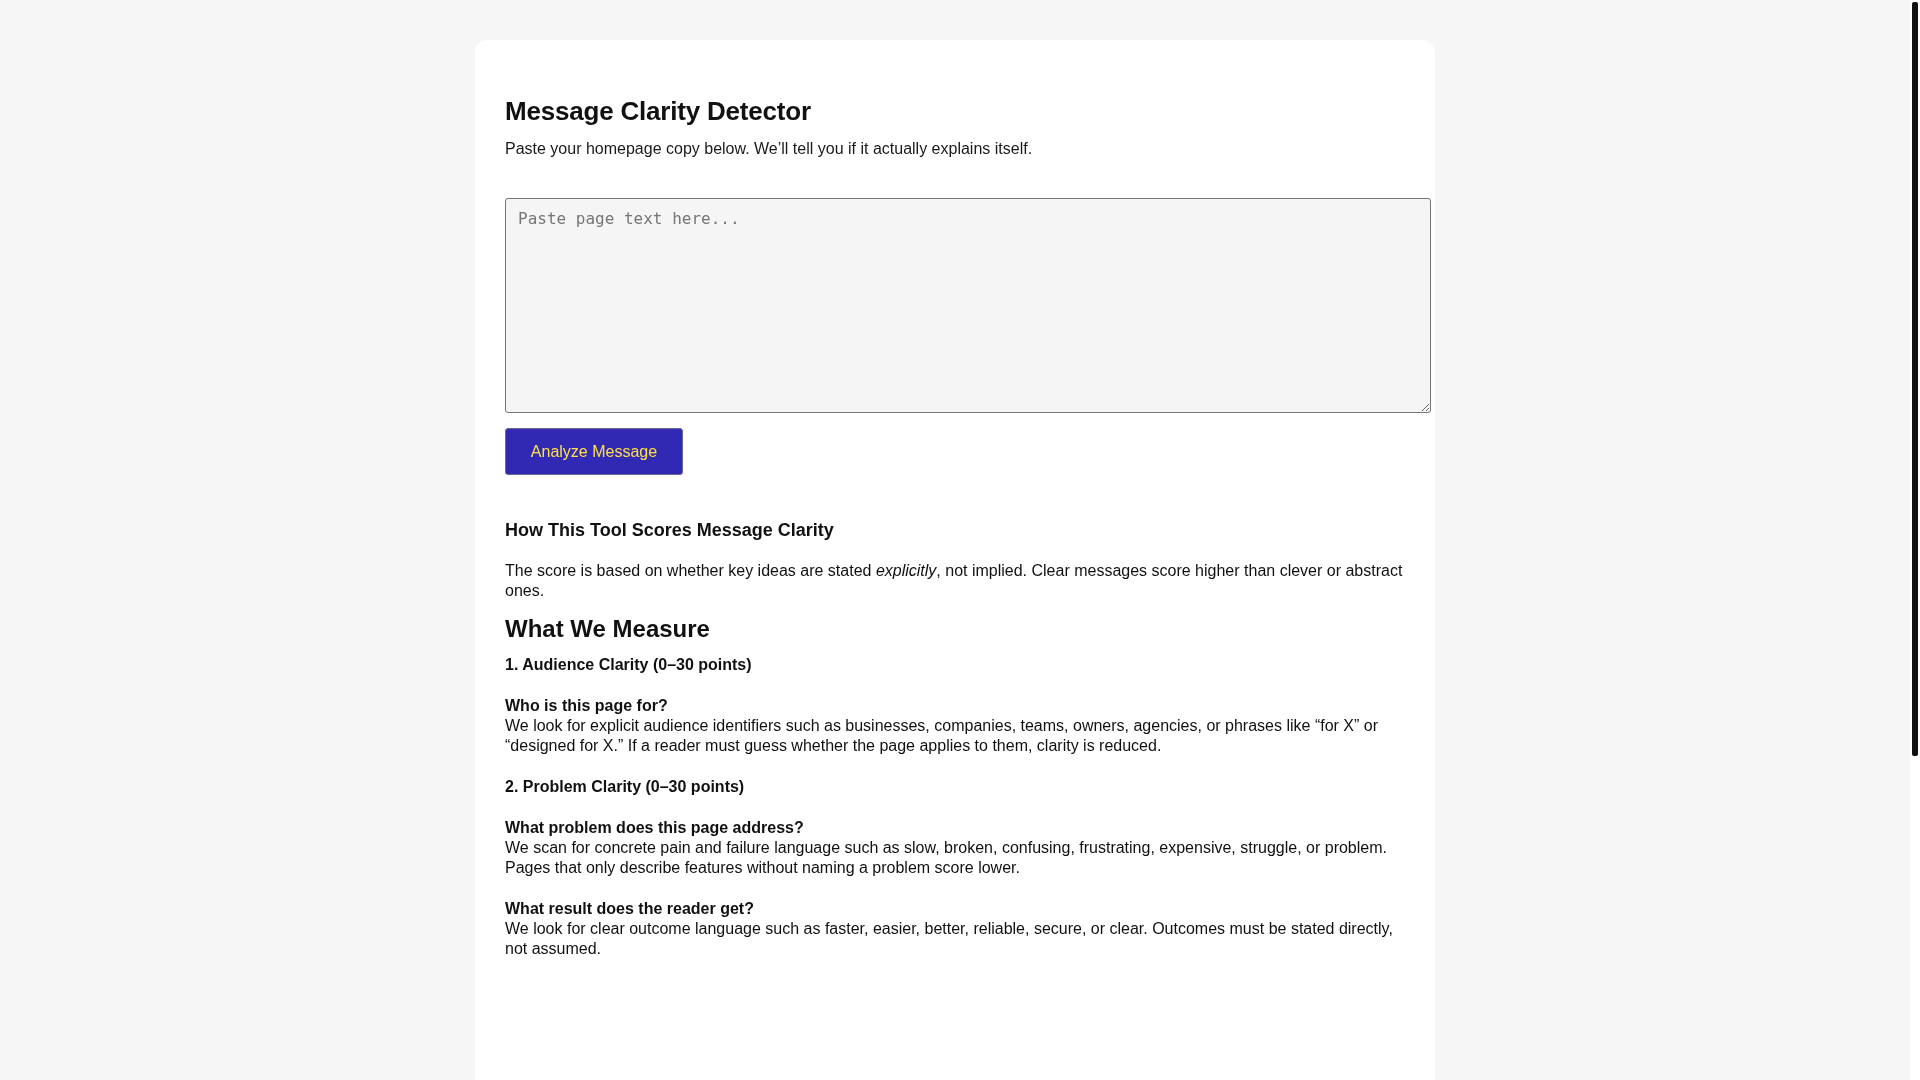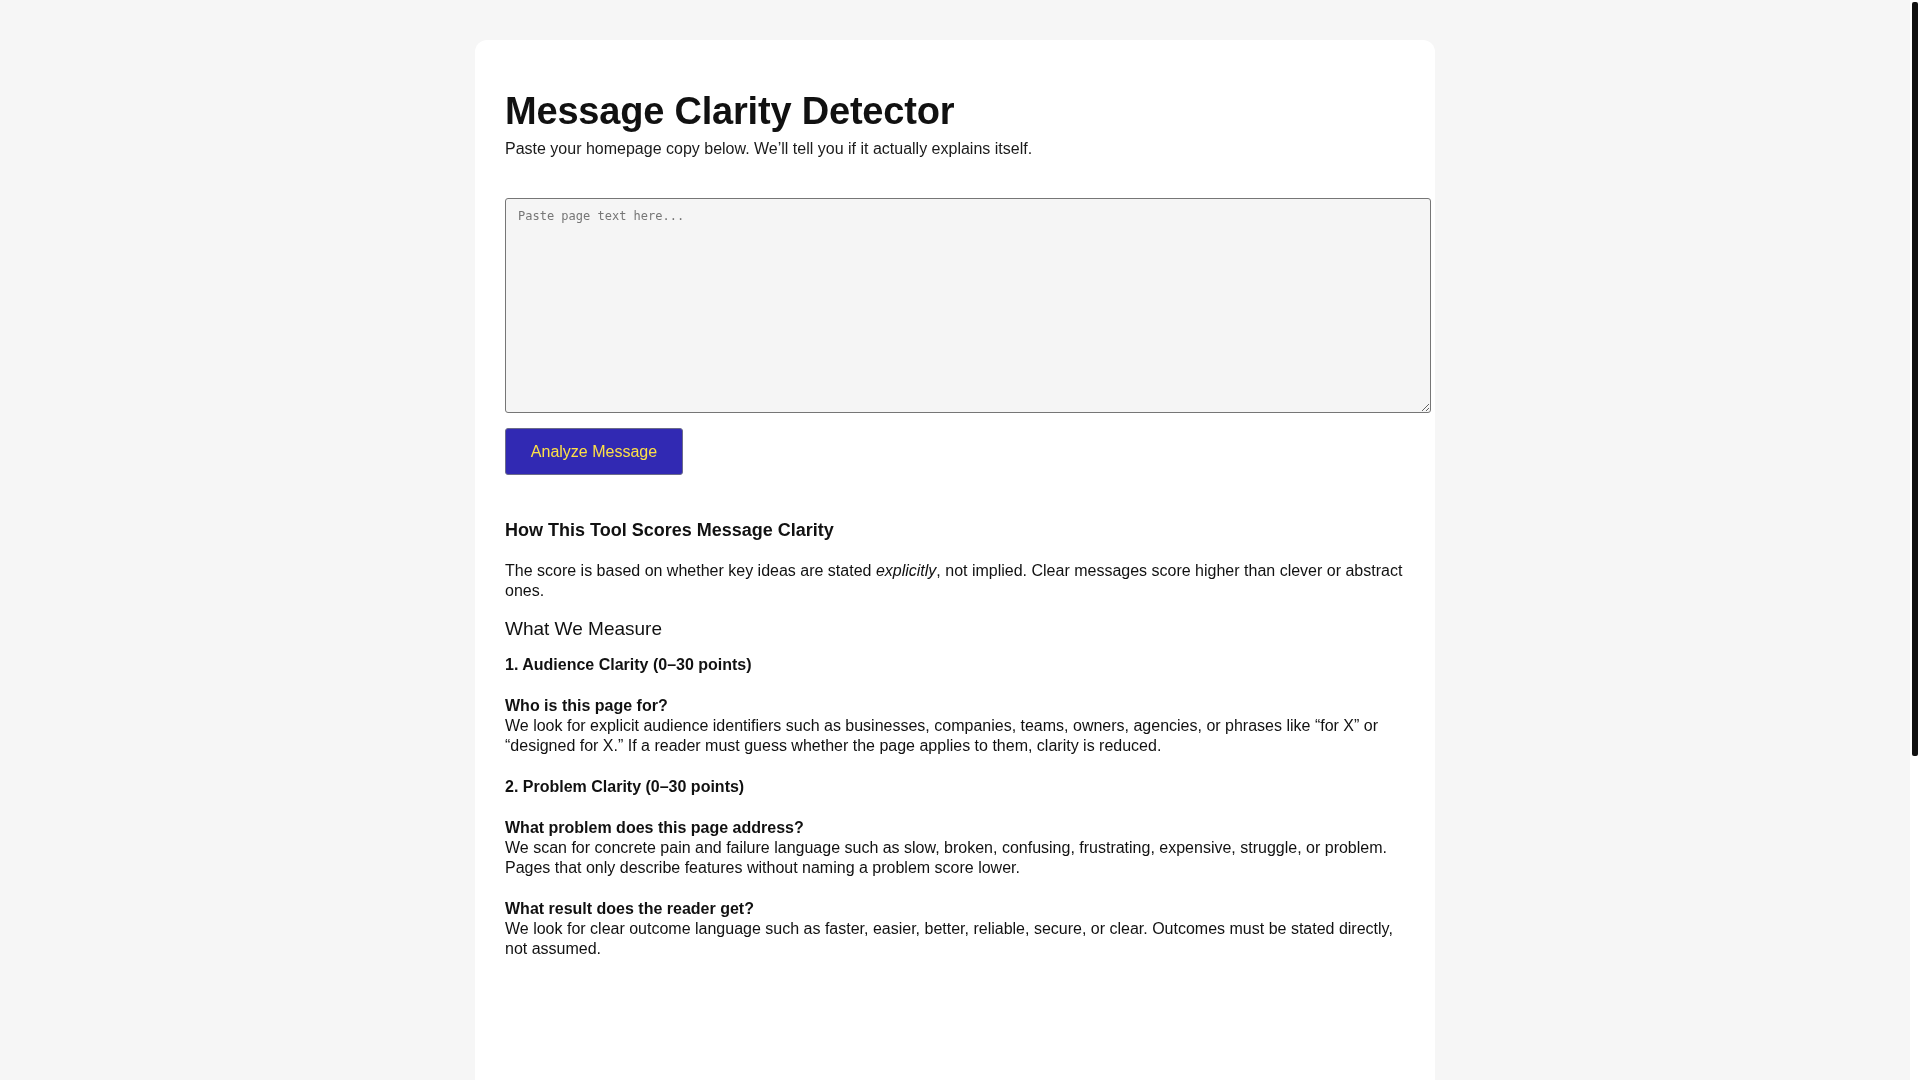--- a/index.html
+++ b/index.html
@@ -21,21 +21,21 @@
     background: #ffffff;
     border-radius: 12px;
     box-sizing: border-box;
     padding: 0 30px;
   }
   h1 {
     margin: 0;
     position: absolute;
     left: 30px;
     top: 50px;
-    font-size: 38px;
+    font-size: 26px;
     font-weight: 700;
     letter-spacing: -0.2px;
     line-height: 42px;
   }
   .subtitle {
     position: absolute;
     left: 30px;
     top: 98px;
     margin: 0;
     font-size: 16px;
@@ -47,21 +47,21 @@
     left: 30px;
     top: 158px;
     width: 926px;
     height: 215px;
     box-sizing: border-box;
     background: #f5f5f5;
     border: 1px solid #767676;
     border-radius: 3px;
     padding: 10px 12px;
     font-family: "DejaVu Sans Mono", "Liberation Mono", monospace;
-    font-size: 12px;
+    font-size: 16px;
     color: #111;
     resize: vertical;
     outline: none;
   }
   .textarea::placeholder { color: #767676; }
   .analyze-btn {
     position: absolute;
     left: 30px;
     top: 388px;
     width: 178px;
@@ -85,23 +85,23 @@
     color: #111;
   }
   .content h2 {
     margin: 0 0 16px 0;
     font-size: 18px;
     line-height: 30px;
     font-weight: 700;
   }
   .content h3 {
     margin: 0 0 14px 0;
-    font-size: 19px;
+    font-size: 24px;
     line-height: 24px;
-    font-weight: 400;
+    font-weight: 700;
   }
   .content p { margin: 0 0 16px 0; }
   .content .lead { font-weight: 700; display: block; }
   .content .section-title {
     font-weight: 700;
     margin: 0 0 21px 0;
   }
   .content .q { font-weight: 700; display: block; }
   .content .block { margin: 0 0 21px 0; }
   .scrollbar {

